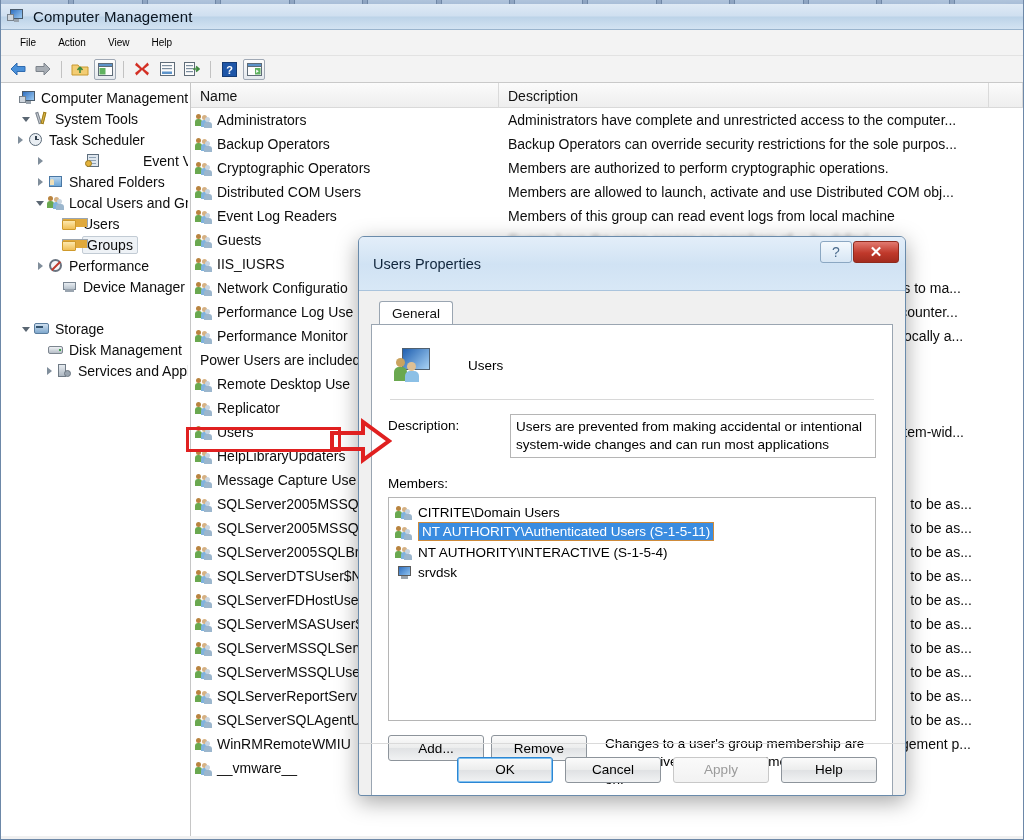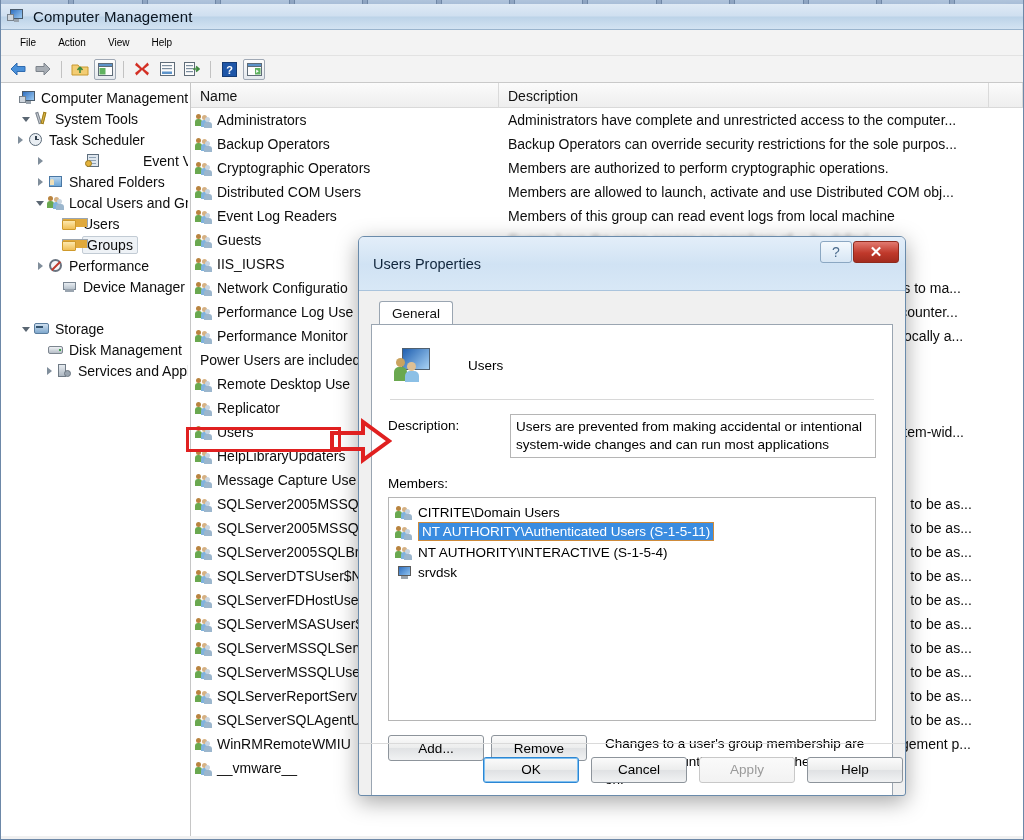--- a/index.html
+++ b/index.html
@@ -255,21 +255,21 @@
     background: linear-gradient(to bottom,#fbfbfb,#eceded 48%,#e0e2e4 52%,#f1f2f3);
     display: flex; align-items: center; justify-content: center;
   }
   .btn.disabled { color: #9a9a9a; border-color: #c8c8c8; background: linear-gradient(to bottom,#fafafa,#f2f2f2); }
   .btn.default { border: 1px solid #2c86d3; box-shadow: 0 0 0 1px #7fc0f0 inset; }
   .hint { font-size: 13.5px; color: #000; line-height: 18px; margin-left: 18px; }
 
   .dlg-footer {
     position: absolute; left: 0; right: 0; bottom: 0; height: 52px;
     display: flex; align-items: center; justify-content: flex-end;
-    padding-right: 2px; gap: 12px;
+    padding-right: 28px; gap: 12px;
     border-top: 1px solid #dadada;
   }
 
   
   .anno-rect {
     position: absolute; left: 186px; top: 427px; width: 155px; height: 25px;
     border: 3px solid #e02020; pointer-events: none;
   }
   .anno-arrow { position: absolute; left: 330px; top: 418px; pointer-events: none; }
 </style>

